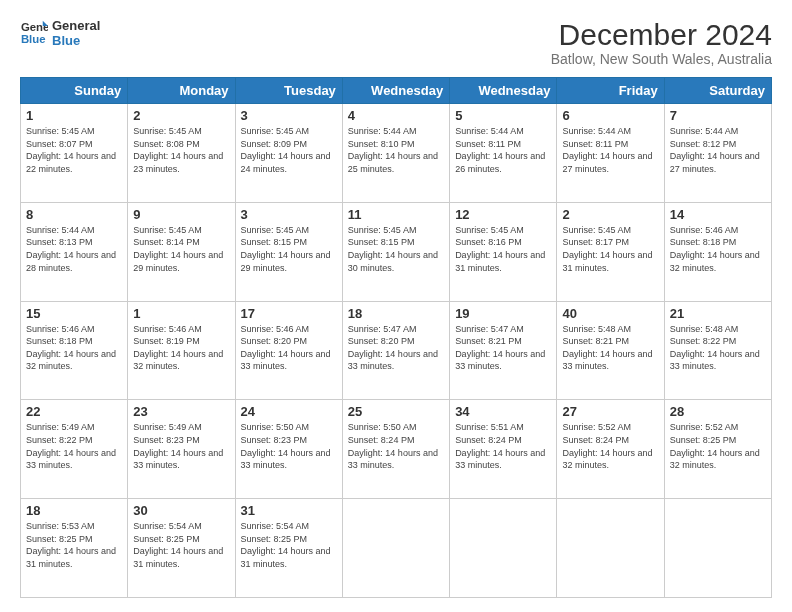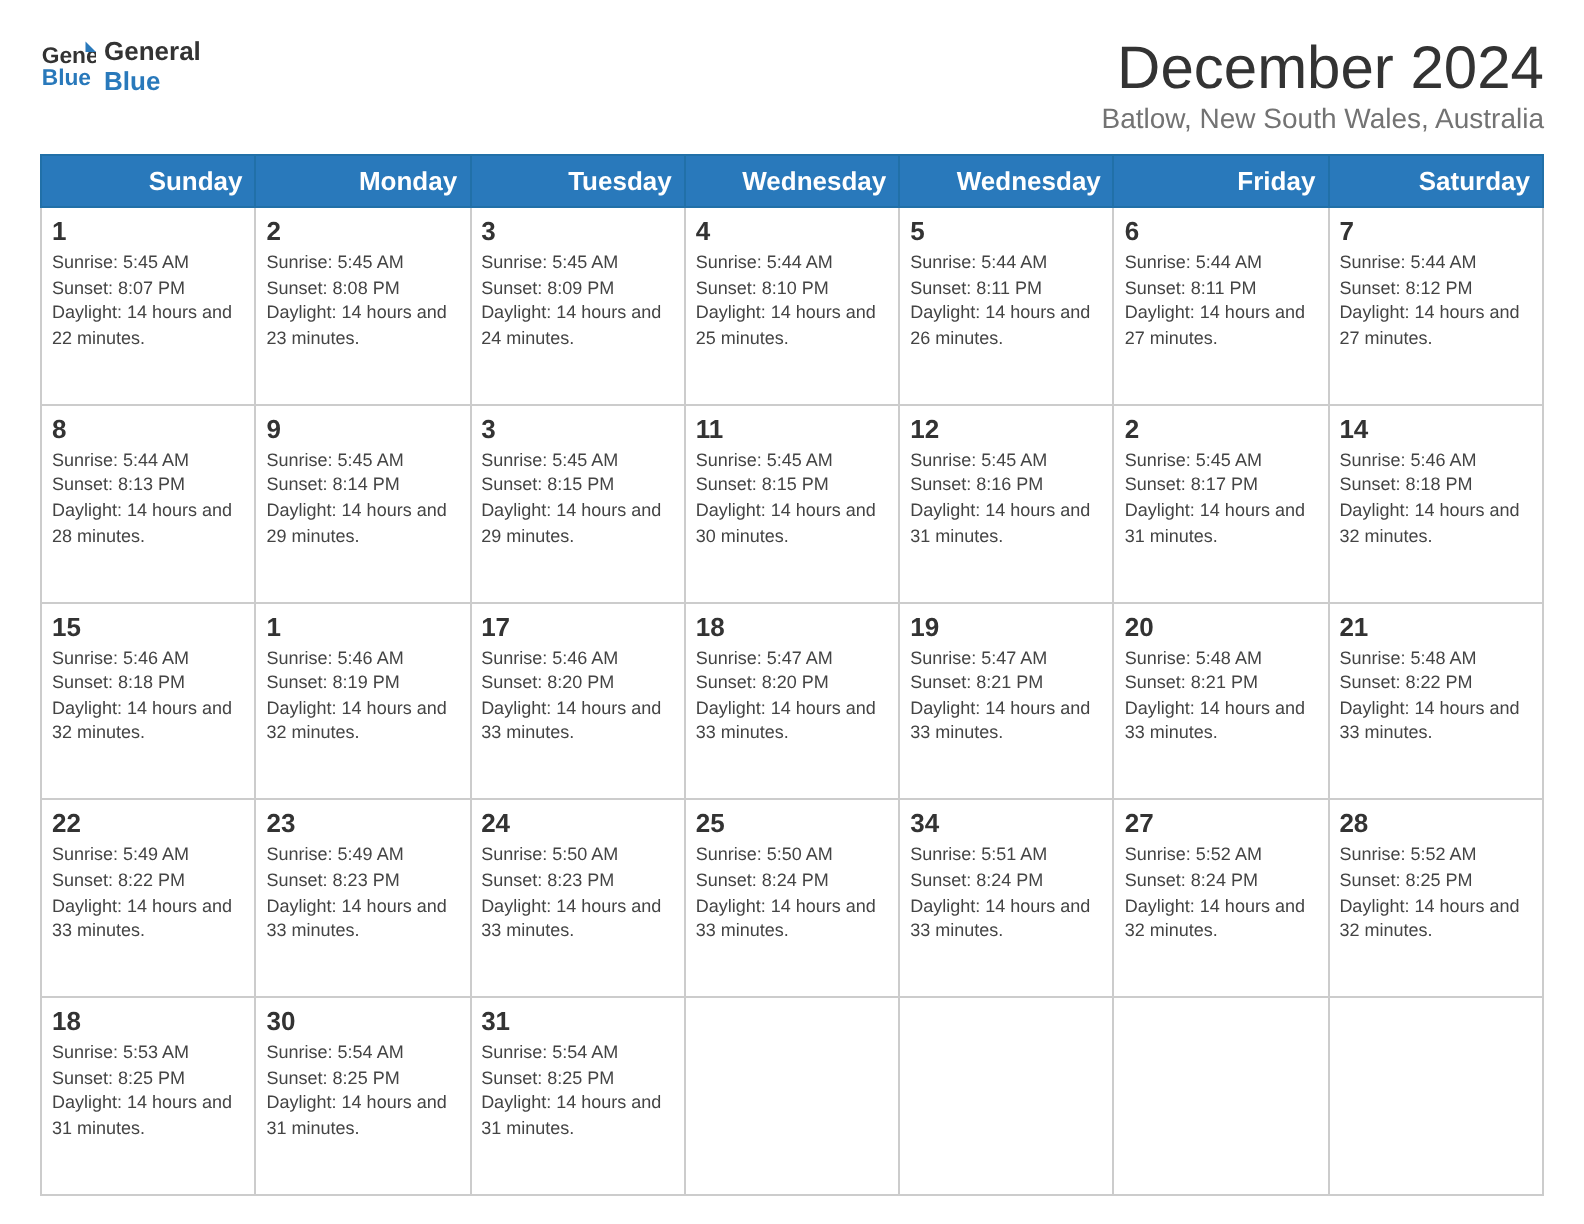--- a/index.html
+++ b/index.html
@@ -162,21 +162,21 @@
           <td><span class="day-num">15</span>
 <span class="day-info">Sunrise: 5:46 AM<br>Sunset: 8:18 PM<br>Daylight: 14 hours and 32 minutes.</span></td>
           <td><span class="day-num">1</span>
 <span class="day-info">Sunrise: 5:46 AM<br>Sunset: 8:19 PM<br>Daylight: 14 hours and 32 minutes.</span></td>
           <td><span class="day-num">17</span>
 <span class="day-info">Sunrise: 5:46 AM<br>Sunset: 8:20 PM<br>Daylight: 14 hours and 33 minutes.</span></td>
           <td><span class="day-num">18</span>
 <span class="day-info">Sunrise: 5:47 AM<br>Sunset: 8:20 PM<br>Daylight: 14 hours and 33 minutes.</span></td>
           <td><span class="day-num">19</span>
 <span class="day-info">Sunrise: 5:47 AM<br>Sunset: 8:21 PM<br>Daylight: 14 hours and 33 minutes.</span></td>
-          <td><span class="day-num">20</span>
+          <td><span class="day-num">40</span>
 <span class="day-info">Sunrise: 5:48 AM<br>Sunset: 8:21 PM<br>Daylight: 14 hours and 33 minutes.</span></td>
           <td><span class="day-num">21</span>
 <span class="day-info">Sunrise: 5:48 AM<br>Sunset: 8:22 PM<br>Daylight: 14 hours and 33 minutes.</span></td>
         </tr>
         <tr class="week-row">
           <td><span class="day-num">22</span>
 <span class="day-info">Sunrise: 5:49 AM<br>Sunset: 8:22 PM<br>Daylight: 14 hours and 33 minutes.</span></td>
           <td><span class="day-num">23</span>
 <span class="day-info">Sunrise: 5:49 AM<br>Sunset: 8:23 PM<br>Daylight: 14 hours and 33 minutes.</span></td>
           <td><span class="day-num">24</span>

